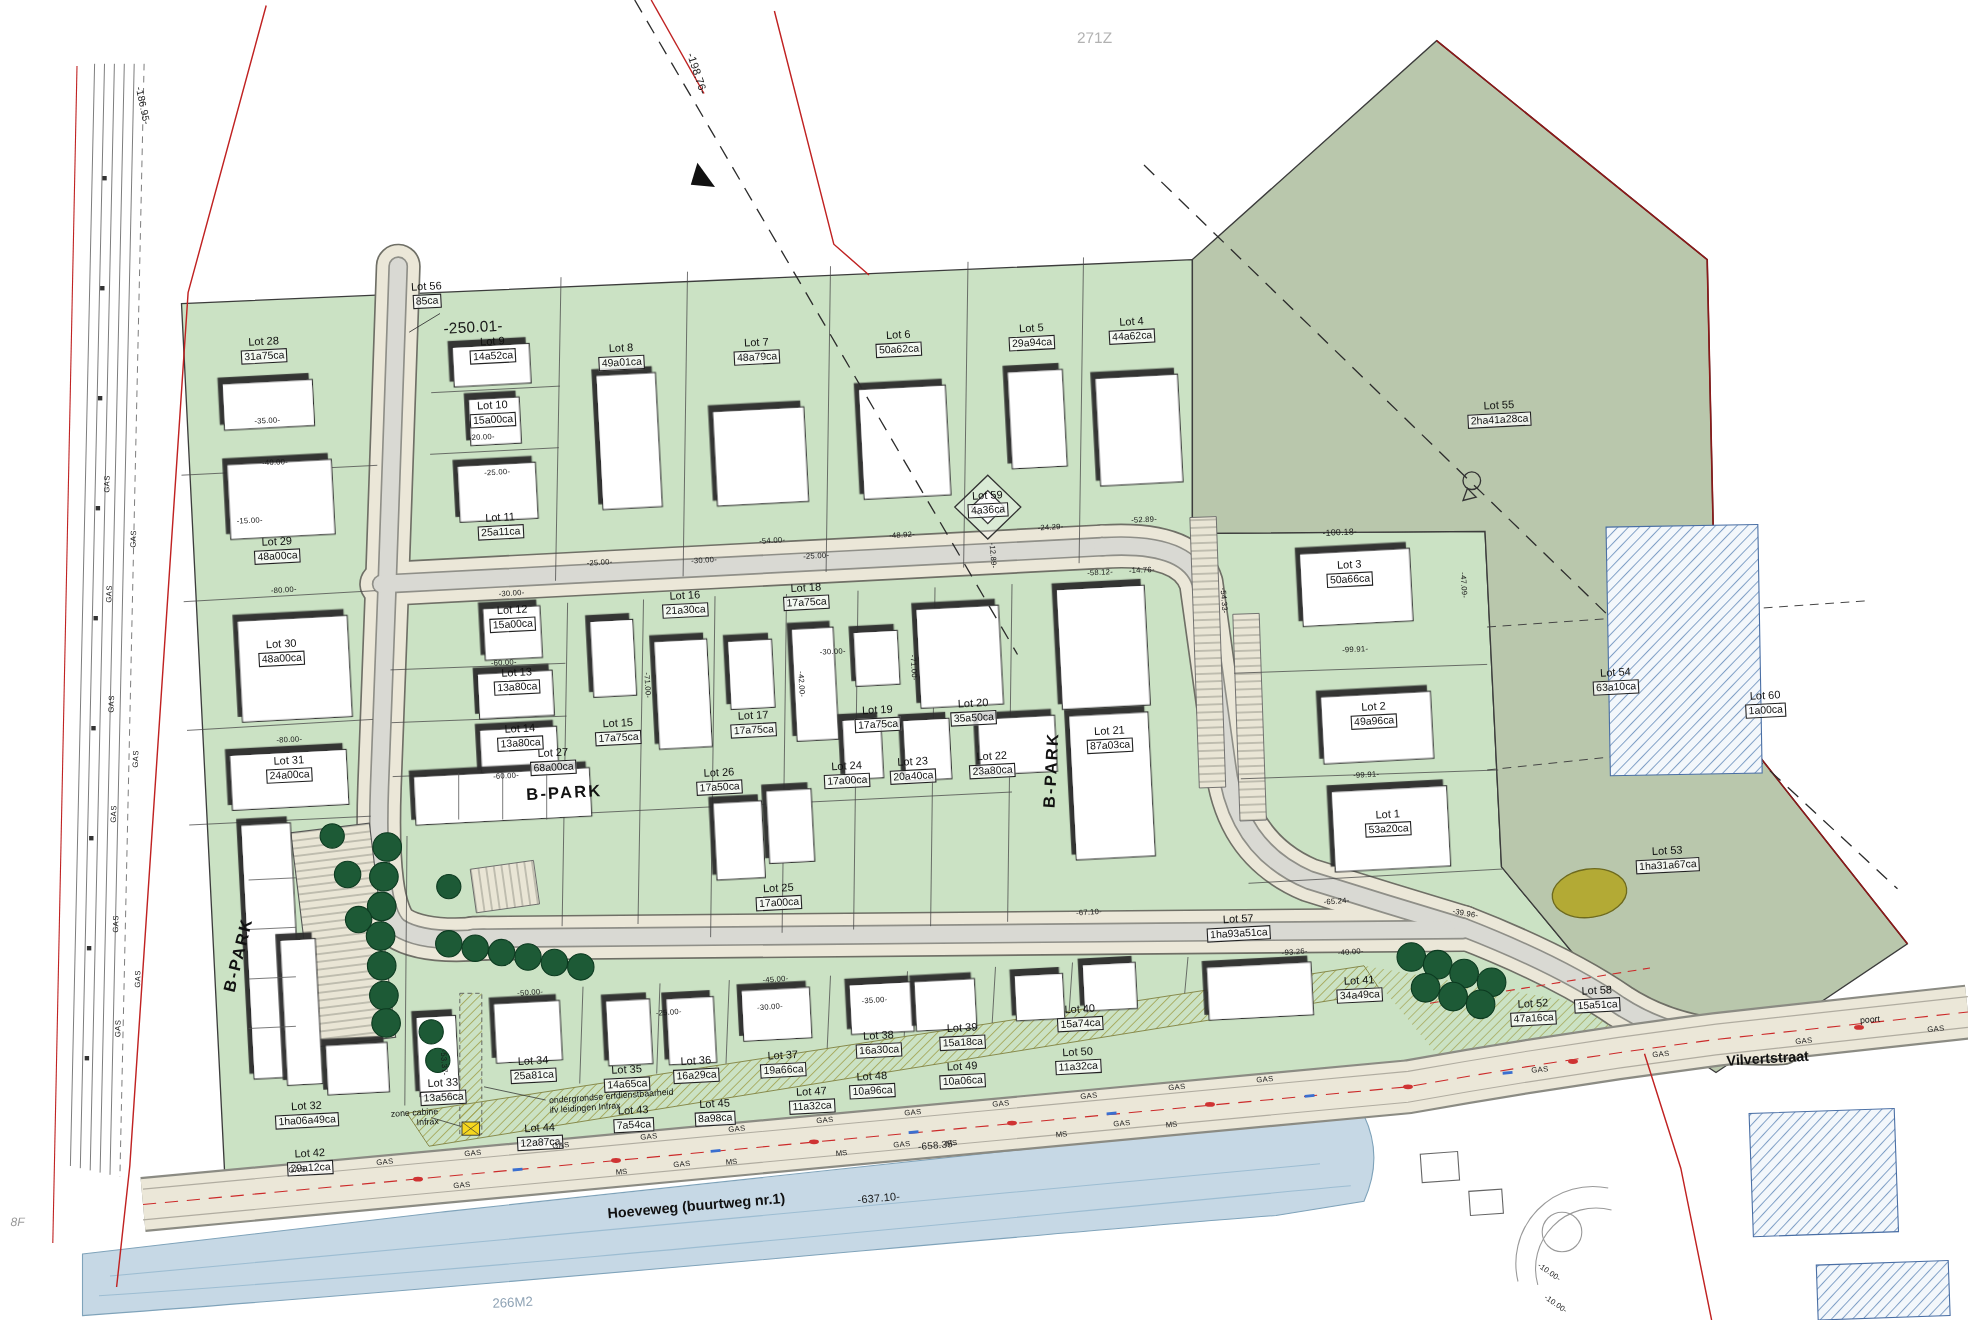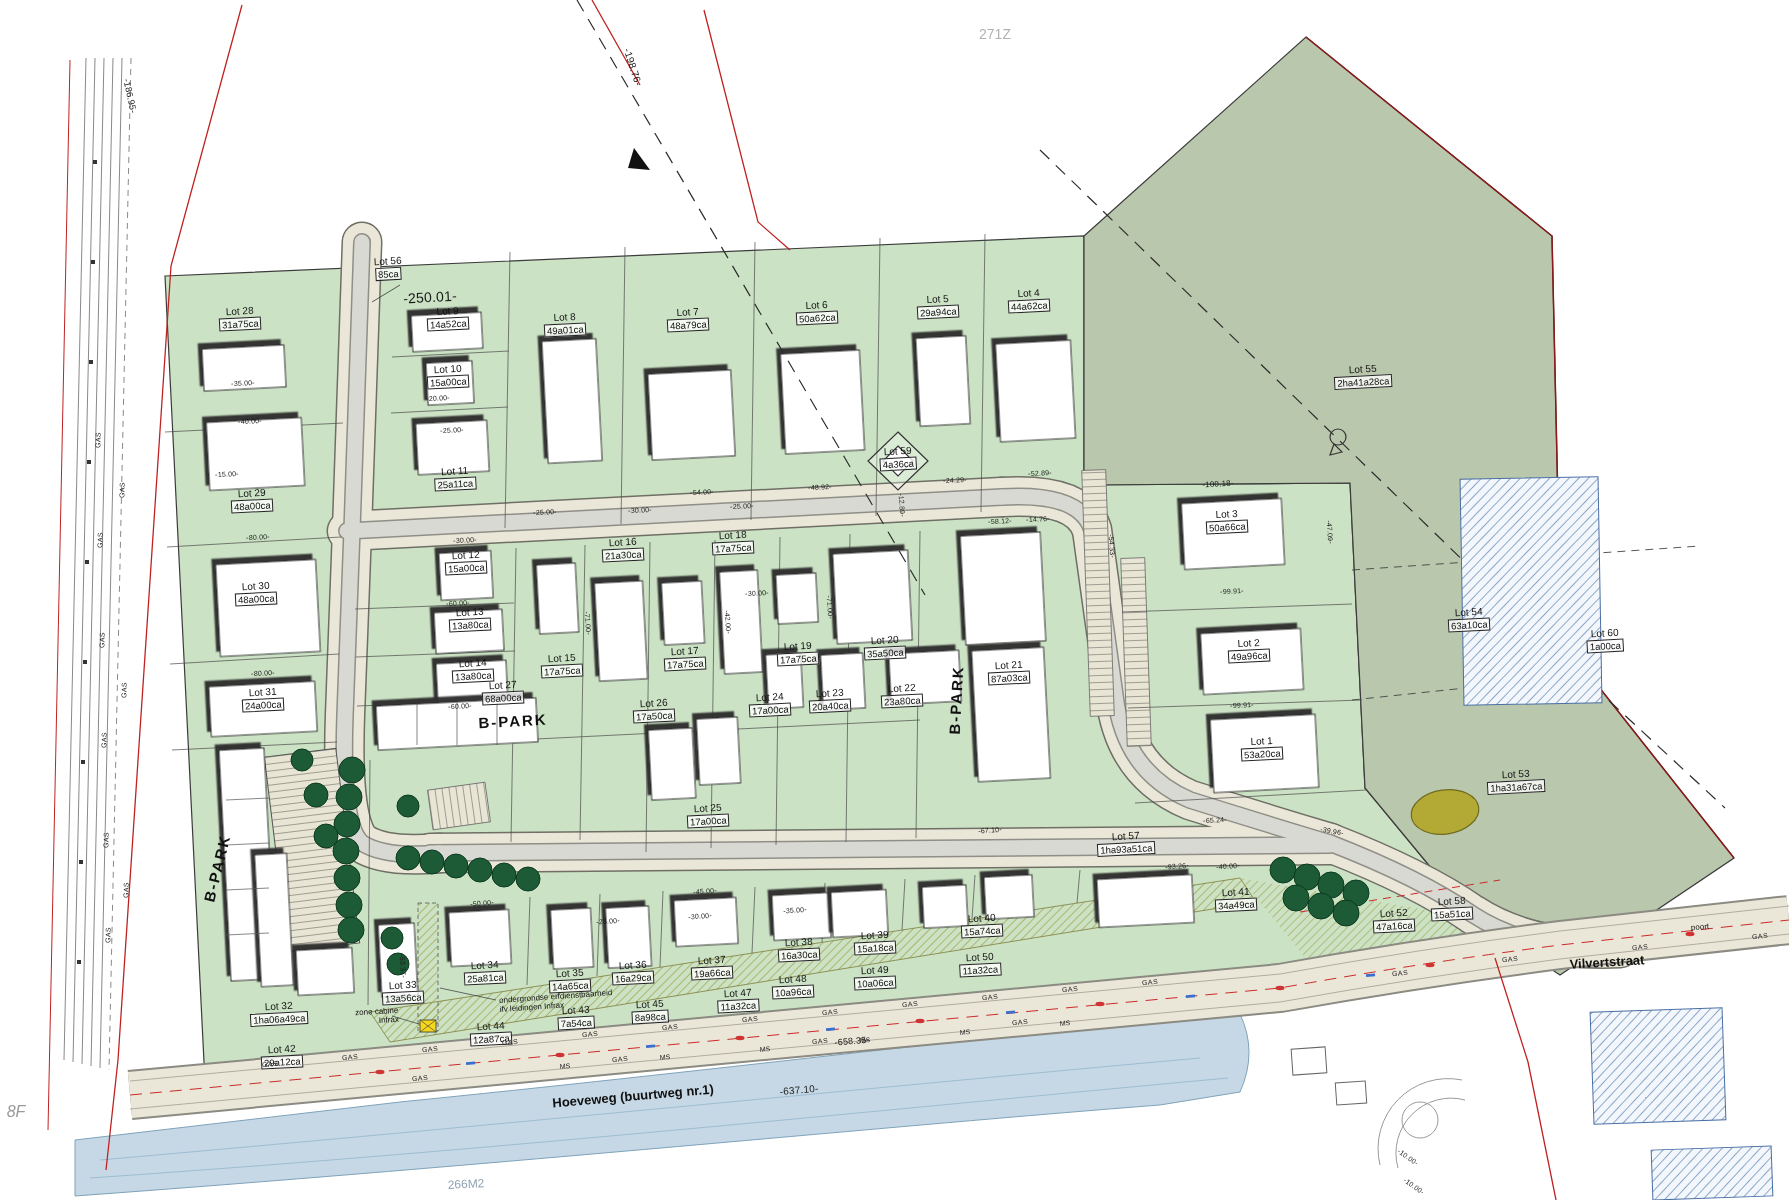--- a/index.html
+++ b/index.html
@@ -13,21 +13,21 @@
   .lot-name{font-size:10px;display:block;}
   .lot-area{font-size:9.5px;display:inline-block;border:1px solid #222;
             background:rgba(255,255,255,.78);padding:0 2px;line-height:11px;}
   .dim{font-size:7px;color:#1a1a1a;letter-spacing:.2px;}
   .gas{font-size:7px;color:#222;letter-spacing:.4px;}
   .ms{font-size:7px;color:#222;}
   .bpark{font-weight:bold;font-size:15px;letter-spacing:2px;color:#111;}
   .street{font-weight:bold;font-size:13px;color:#111;}
   .ref{color:#b2b2b2;font-size:14px;}
   .ref2{color:#8fa3b5;font-size:12px;}
-  .ref3{color:#9a9a9a;font-size:16px;font-style:italic;}
+  .ref3{color:#9a9a9a;font-size:11px;font-style:italic;}
   .note{font-size:8px;color:#111;line-height:9px;text-align:left;}
   .tiny{font-size:8px;color:#111;}
   
   .bld{fill:#fff;stroke:#2f2f2f;stroke-width:1;transform-box:fill-box;
        transform-origin:center;transform:rotate(-3deg);filter:url(#bsh);}
   .tree{fill:#1d5a36;stroke:#0c3a20;stroke-width:1;}
   .lotline{stroke:#4a4a4a;stroke-width:.7;fill:none;}
   .redline{stroke:#c02222;stroke-width:1.3;fill:none;}
 </style>
 </head>

